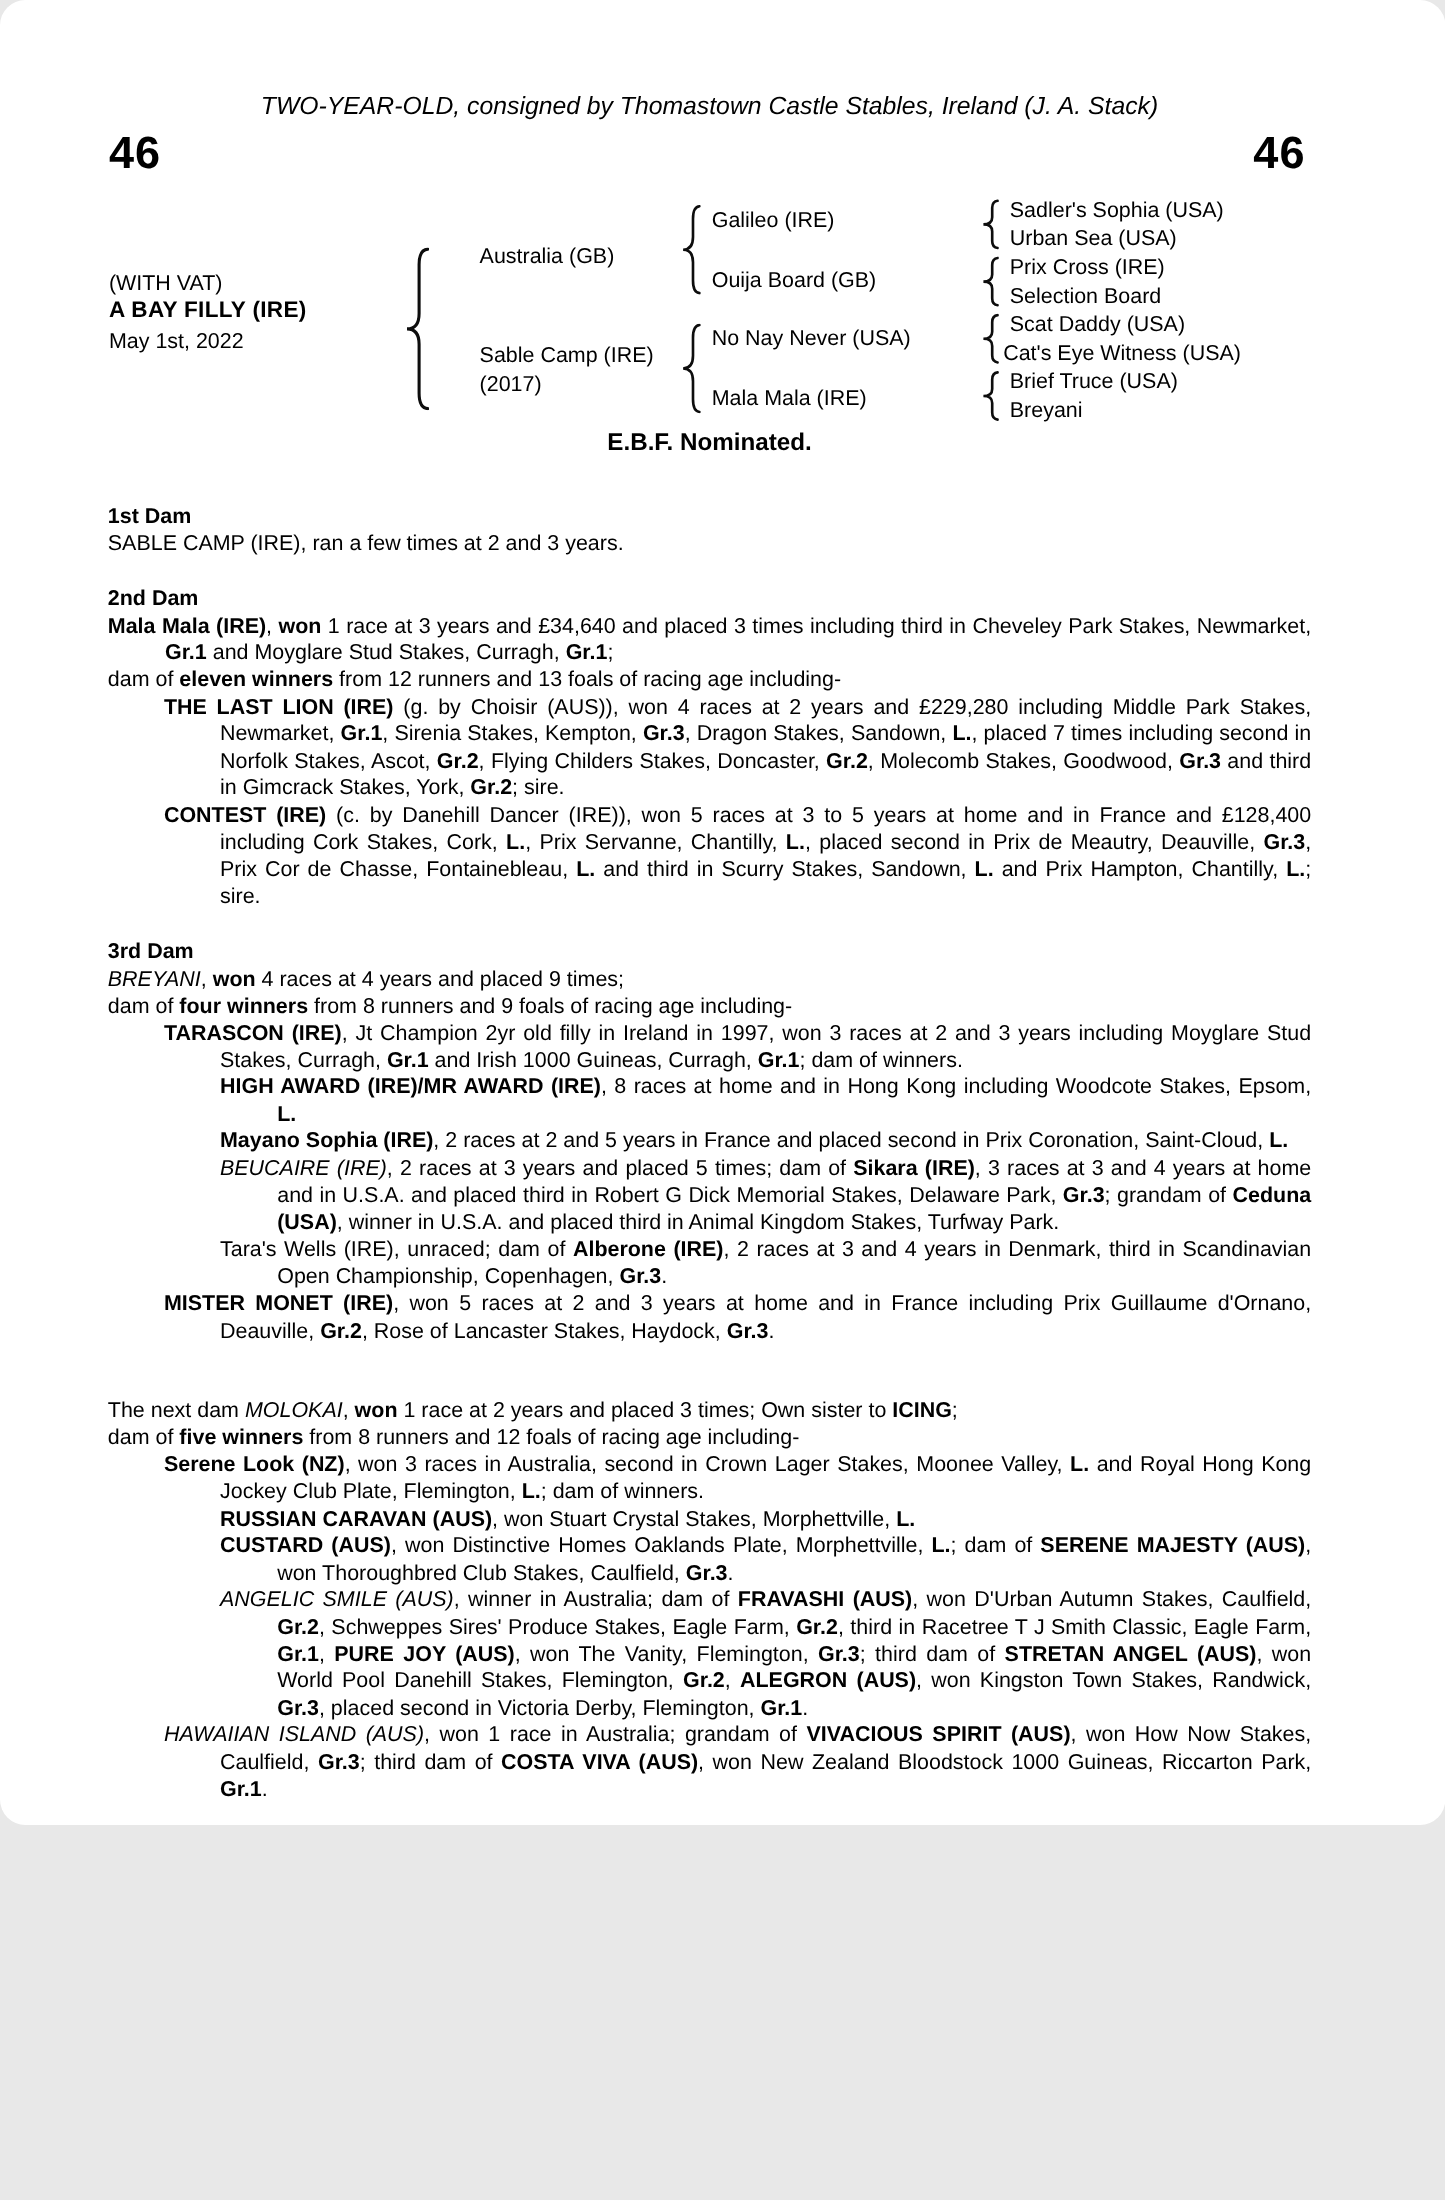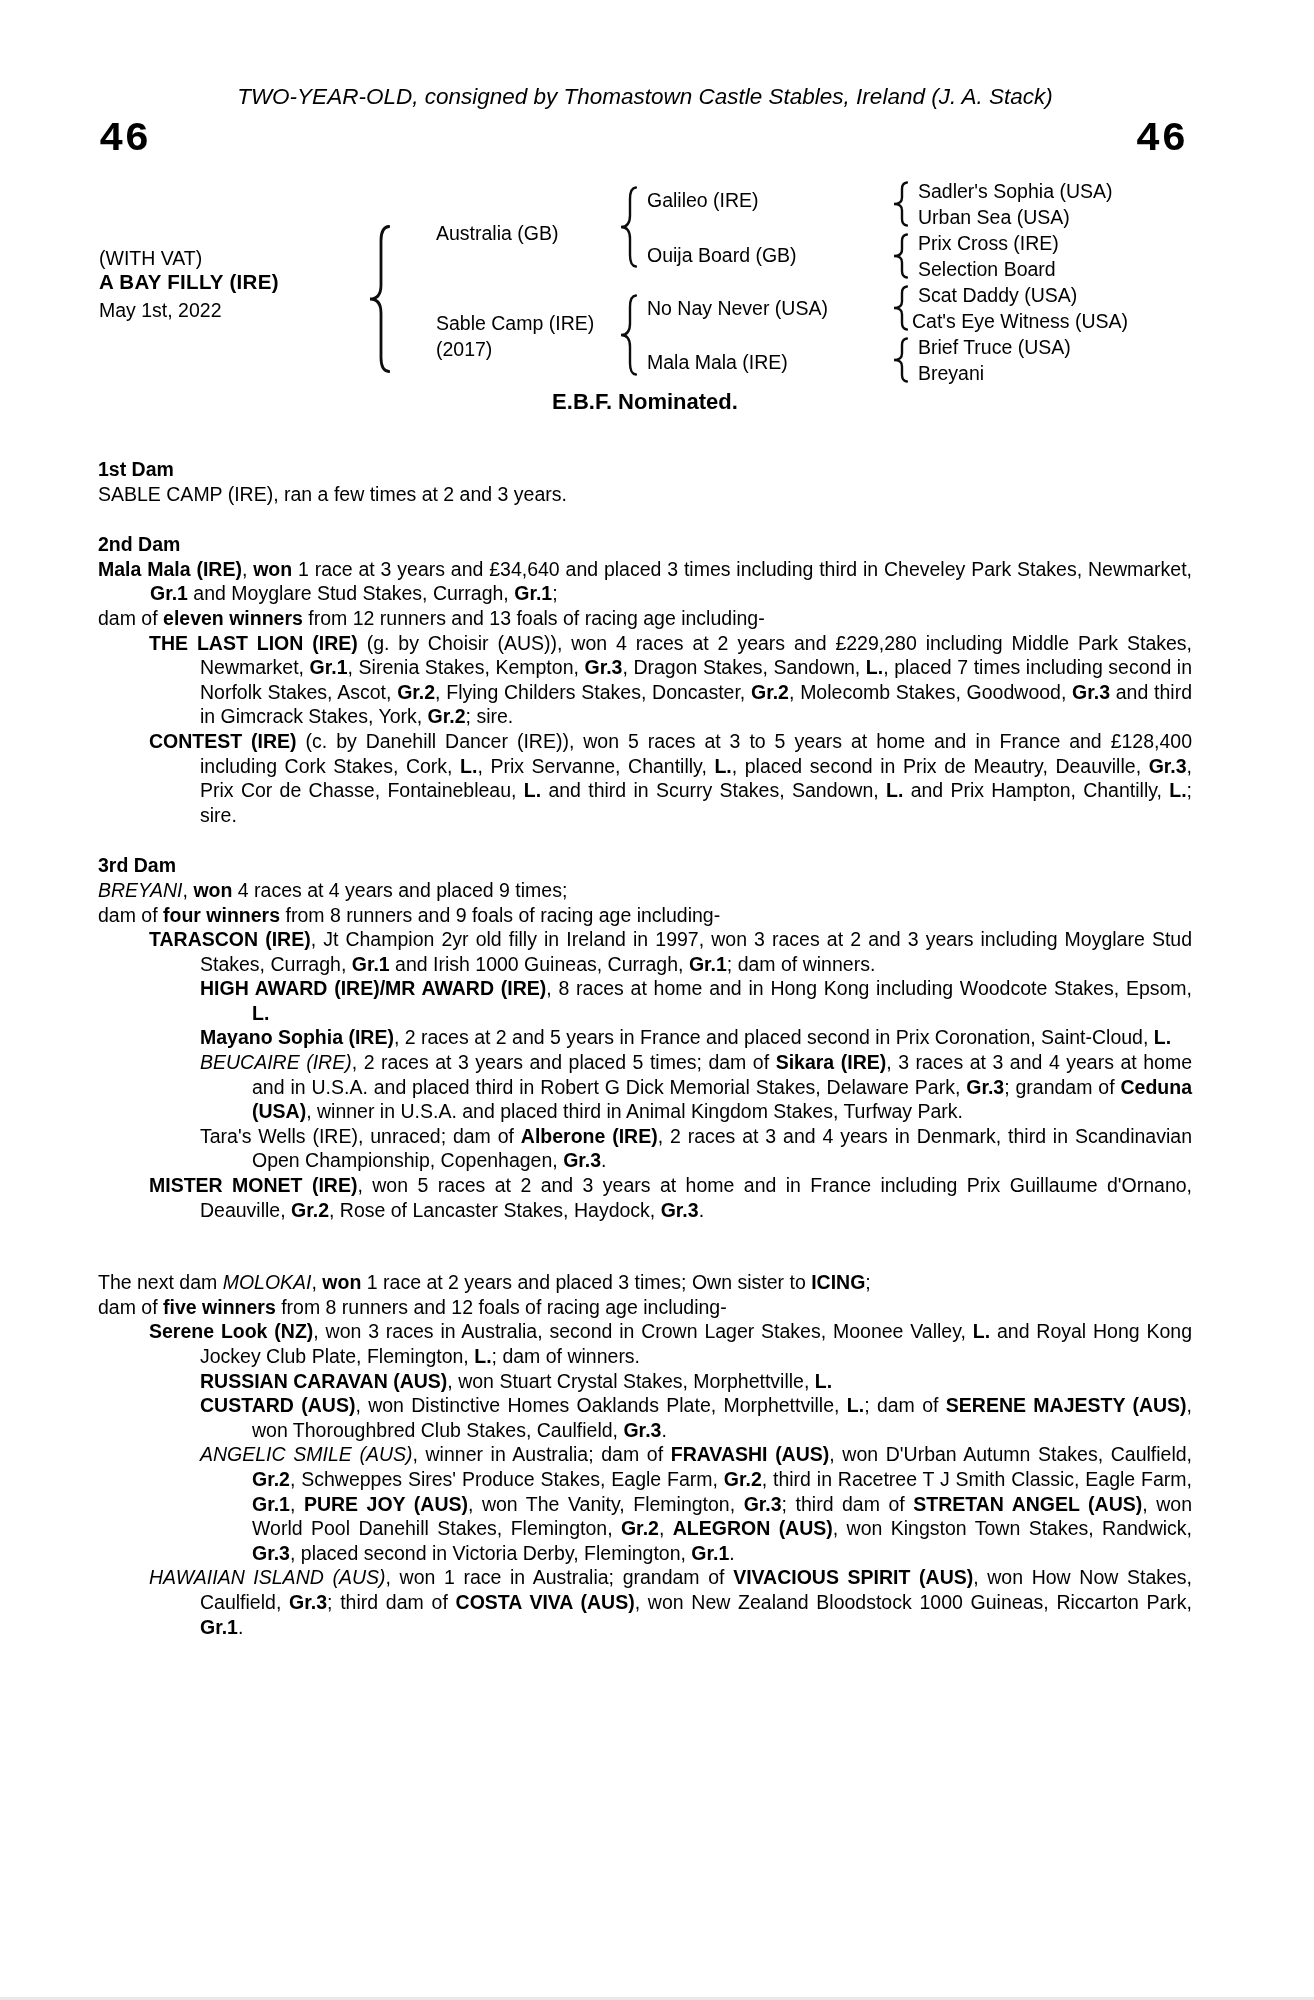--- a/index.html
+++ b/index.html
@@ -1,31 +1,31 @@
 <!DOCTYPE html>
 <html><head>
 <meta charset="utf-8">
 <style>
   html,body{margin:0;padding:0;background:#e8e8e8;}
   .page{
-    position:relative; width:1314px; height:1997px; margin:0 auto;
+    position:relative; width:1314px; height:1659px; margin:0 auto;
     background:#ffffff; color:#000;
     font-family:"Liberation Sans", sans-serif;
     font-size:19.5px; line-height:24.6px;
     overflow:hidden;
+    border-radius:23px;
   }
   .header-line{
     position:absolute; top:84px; left:98px; width:1094px;
     text-align:center; font-style:italic; font-size:22.5px; line-height:26px;
     white-space:nowrap;
   }
   .lot{
     position:absolute; top:119px; font-size:41px; font-weight:bold; line-height:1;
     letter-spacing:1px;
-    font-family:Liberation Mono, monospace;
   }
   .lot-left{left:99px;}
   .lot-right{right:127px;}
   .pedigree{position:absolute; top:160px; left:0; width:1314px; height:240px;}
   .pedigree .cell{position:absolute; white-space:nowrap;}
   .vat-note{left:99px; top:86px;}
   .horse-name{left:99px; top:110px; font-weight:bold; font-size:20.5px; letter-spacing:0.3px;}
   .foal-date{left:99px; top:138px;}
   .g1-sire{left:436px; top:61px;}
   .g1-dam{left:436px; top:151px;}

